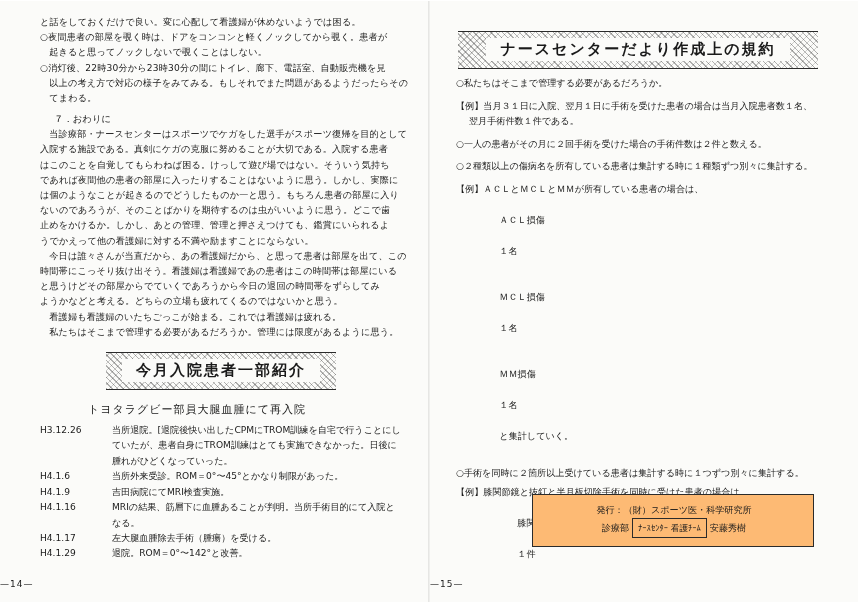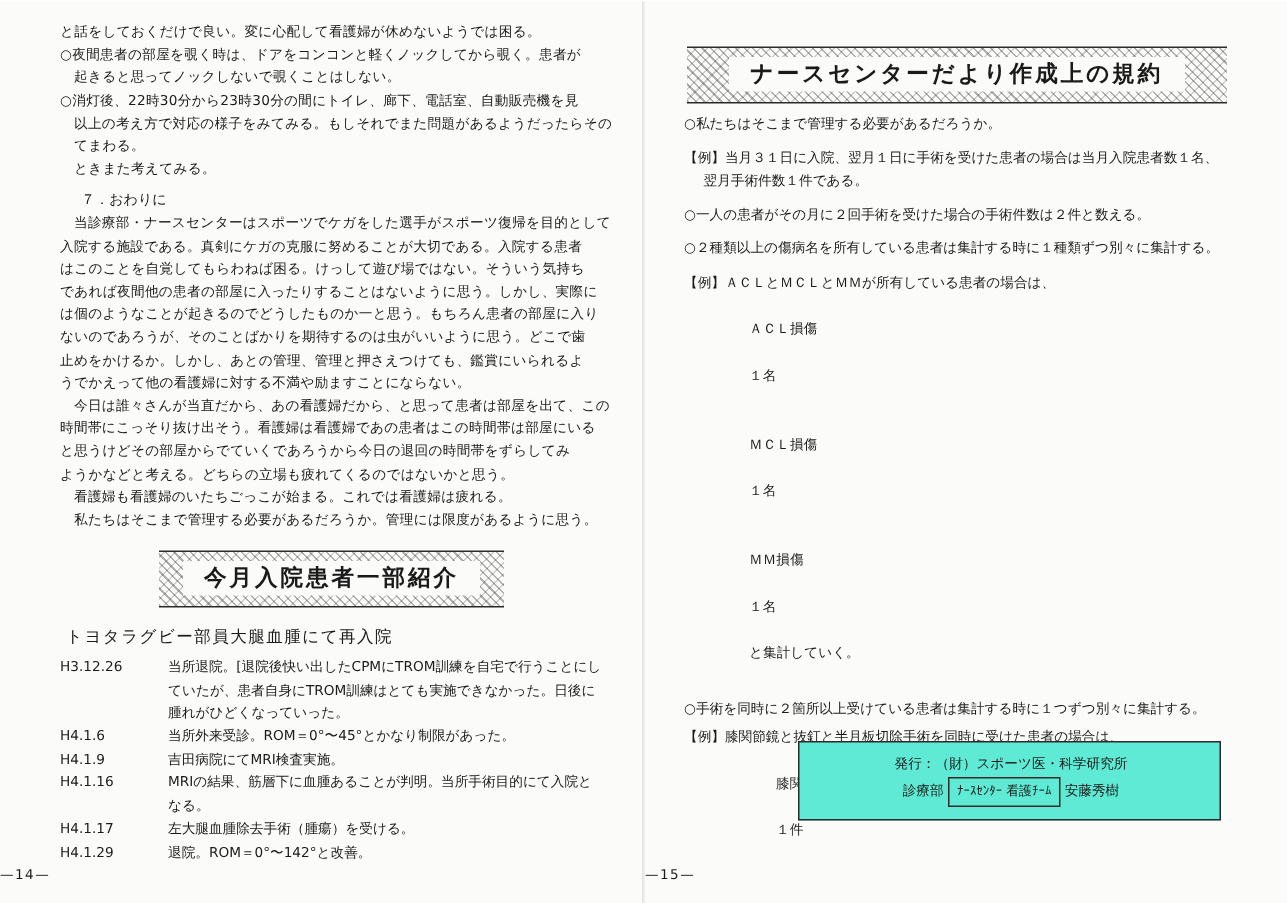--- a/index.html
+++ b/index.html
@@ -79,20 +79,21 @@
     white-space: pre;
   }
   .banner-left  { width: 210px; }
   .banner-right { width: 340px; margin-top: 16px; }
 
   .subhead {
     font-size: 11px;
     letter-spacing: 1px;
     padding: 6px 0 4px 4px;
     white-space: pre;
+    margin-left: 44px;
   }
 
   table.chrono {
     border-collapse: collapse;
     margin-top: 2px;
     width: 100%;
   }
   table.chrono td {
     vertical-align: top;
     font-size: 9.1px;
@@ -122,21 +123,21 @@
 
   .footer-box {
     position: absolute;
     right: 44px;
     bottom: 56px;
     width: 262px;
     border: 1px solid #2b2b2b;
     padding: 7px 8px 8px 10px;
     font-size: 9.1px;
     line-height: 16px;
-    background: #5eead4;
+    background: #fdba74;
   }
   .footer-inner-box {
     display: inline-block;
     border: 1px solid #2b2b2b;
     padding: 1px 5px;
     font-size: 8.6px;
     white-space: pre;
   }
   .pagenum {
     position: absolute;
@@ -157,21 +158,20 @@
   <div class="spread-divider"></div>
 
   <div class="col col-left">
 
     <div class="ln">と話をしておくだけで良い。変に心配して看護婦が休めないようでは困る。</div>
     <div class="ln">○夜間患者の部屋を覗く時は、ドアをコンコンと軽くノックしてから覗く。患者が</div>
     <div class="ln">　起きると思ってノックしないで覗くことはしない。</div>
     <div class="ln">○消灯後、22時30分から23時30分の間にトイレ、廊下、電話室、自動販売機を見</div>
     <div class="ln">　以上の考え方で対応の様子をみてみる。もしそれでまた問題があるようだったらその</div>
     <div class="ln">　てまわる。</div>
-    <div class="ln">　ときまた考えてみる。</div>
 
     <div class="sec-head">７．おわりに</div>
 
     <div class="ln">　当診療部・ナースセンターはスポーツでケガをした選手がスポーツ復帰を目的として</div>
     <div class="ln">入院する施設である。真剣にケガの克服に努めることが大切である。入院する患者</div>
     <div class="ln">はこのことを自覚してもらわねば困る。けっして遊び場ではない。そういう気持ち</div>
     <div class="ln">であれば夜間他の患者の部屋に入ったりすることはないように思う。しかし、実際に</div>
     <div class="ln">は個のようなことが起きるのでどうしたものか一と思う。もちろん患者の部屋に入り</div>
     <div class="ln">ないのであろうが、そのことばかりを期待するのは虫がいいように思う。どこで歯</div>
     <div class="ln">止めをかけるか。しかし、あとの管理、管理と押さえつけても、鑑賞にいられるよ</div>

